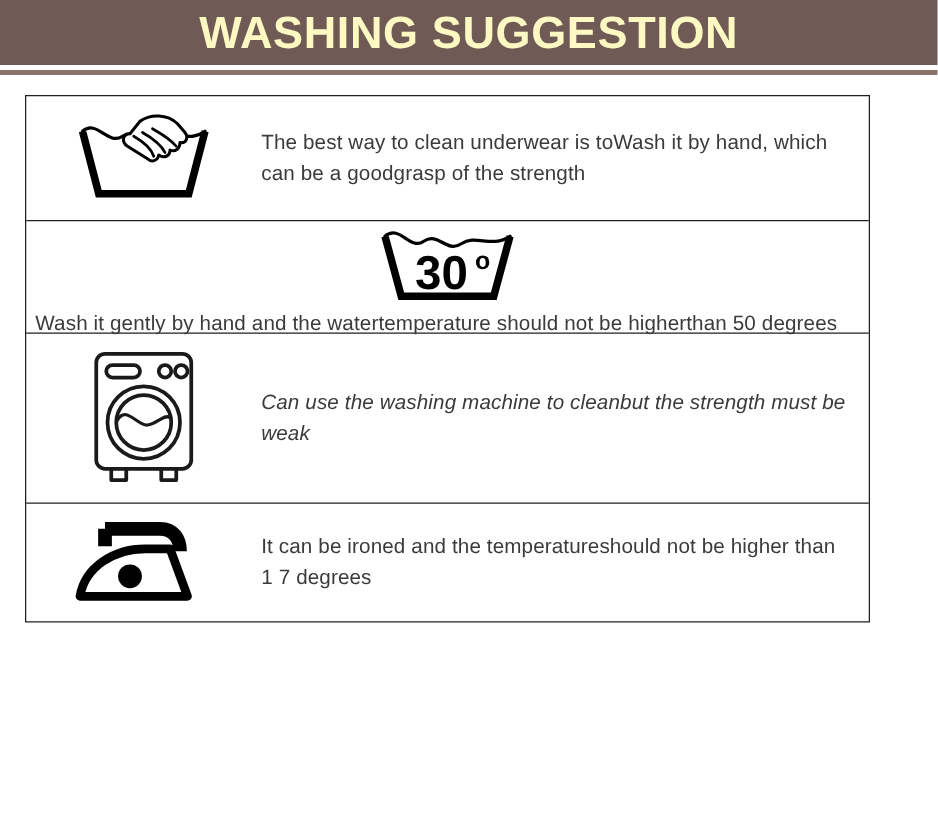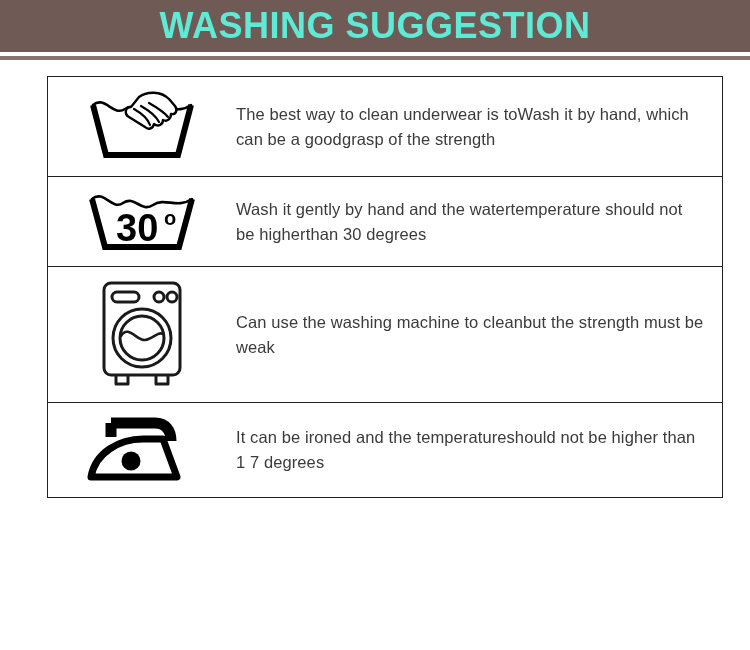--- a/index.html
+++ b/index.html
@@ -26,59 +26,59 @@
     left: 0;
     top: 0;
     width: 750px;
     height: 52px;
     background: #6f5a55;
     display: flex;
     align-items: center;
     justify-content: center;
   }
   .header-title {
-    color: #5eead4;
+    color: #fef9c3;
     font-family: "Liberation Sans", sans-serif;
     font-weight: bold;
     font-size: 36px;
     letter-spacing: 0.5px;
     line-height: 1;
     white-space: nowrap;
   }
   .header-underline {
     position: absolute;
     left: 0;
     top: 56px;
     width: 750px;
     height: 4px;
     background: #8a726d;
   }
 
   
   .table {
     position: absolute;
-    left: 47px;
+    left: 20px;
     top: 76px;
     width: 676px;
     border: 1px solid #231f1e;
     box-sizing: border-box;
     background: #ffffff;
   }
   .row {
     display: flex;
     align-items: center;
     border-bottom: 1px solid #231f1e;
     box-sizing: border-box;
   }
   .row:last-child {
     border-bottom: none;
   }
   .row-1 { height: 100px; }
-  .row-2 { height: 90px; }
-  .row-3 { height: 136px; }
+  .row-2 { height: 90px; flex-direction: column; }
+  .row-3 { height: 136px; font-style: italic; }
   .row-4 { height: 94px; }
   .row-5 { height: 110px; }
 
   .icon-cell {
     width: 188px;
     min-width: 188px;
     height: 100%;
     display: flex;
     align-items: center;
     justify-content: center;
@@ -136,21 +136,21 @@
         <span>
           <svg width="124" height="70" viewBox="0 0 124 70">
             <path d="M12 12 L25 60 L99 60 L112 12" fill="none" stroke="#000000" stroke-width="6" stroke-linejoin="miter"></path>
             <path d="M12 12 C24 2, 32 24, 43 16 C55 8, 61 26, 73 18 C85 10, 97 22, 112 12" fill="#ffffff" stroke="#000000" stroke-width="2.6" stroke-linecap="round"></path>
             <text x="36" y="54" font-family="'Liberation Sans', sans-serif" font-size="38" font-weight="bold" fill="#000000">30</text>
             <text x="84" y="38" font-family="'Liberation Sans', sans-serif" font-size="20" font-weight="bold" fill="#000000">o</text>
           </svg>
         </span>
       </div>
       <div class="text-cell">
-        <p>Wash it gently by hand and the watertemperature should not be higherthan 30 degrees</p>
+        <p>Wash it gently by hand and the watertemperature should not be higherthan 50 degrees</p>
       </div>
     </div>
 
     <div class="row row-3">
       <div class="icon-cell">
         <span>
           <svg width="104" height="114" viewBox="0 0 104 114">
             <rect x="14" y="5" width="76" height="92" rx="7" ry="7" fill="#ffffff" stroke="#1a1a1a" stroke-width="3"></rect>
             <rect x="22" y="14" width="27" height="10" rx="5" ry="5" fill="#ffffff" stroke="#1a1a1a" stroke-width="3"></rect>
             <circle cx="69" cy="19" r="5" fill="#ffffff" stroke="#1a1a1a" stroke-width="3"></circle>

